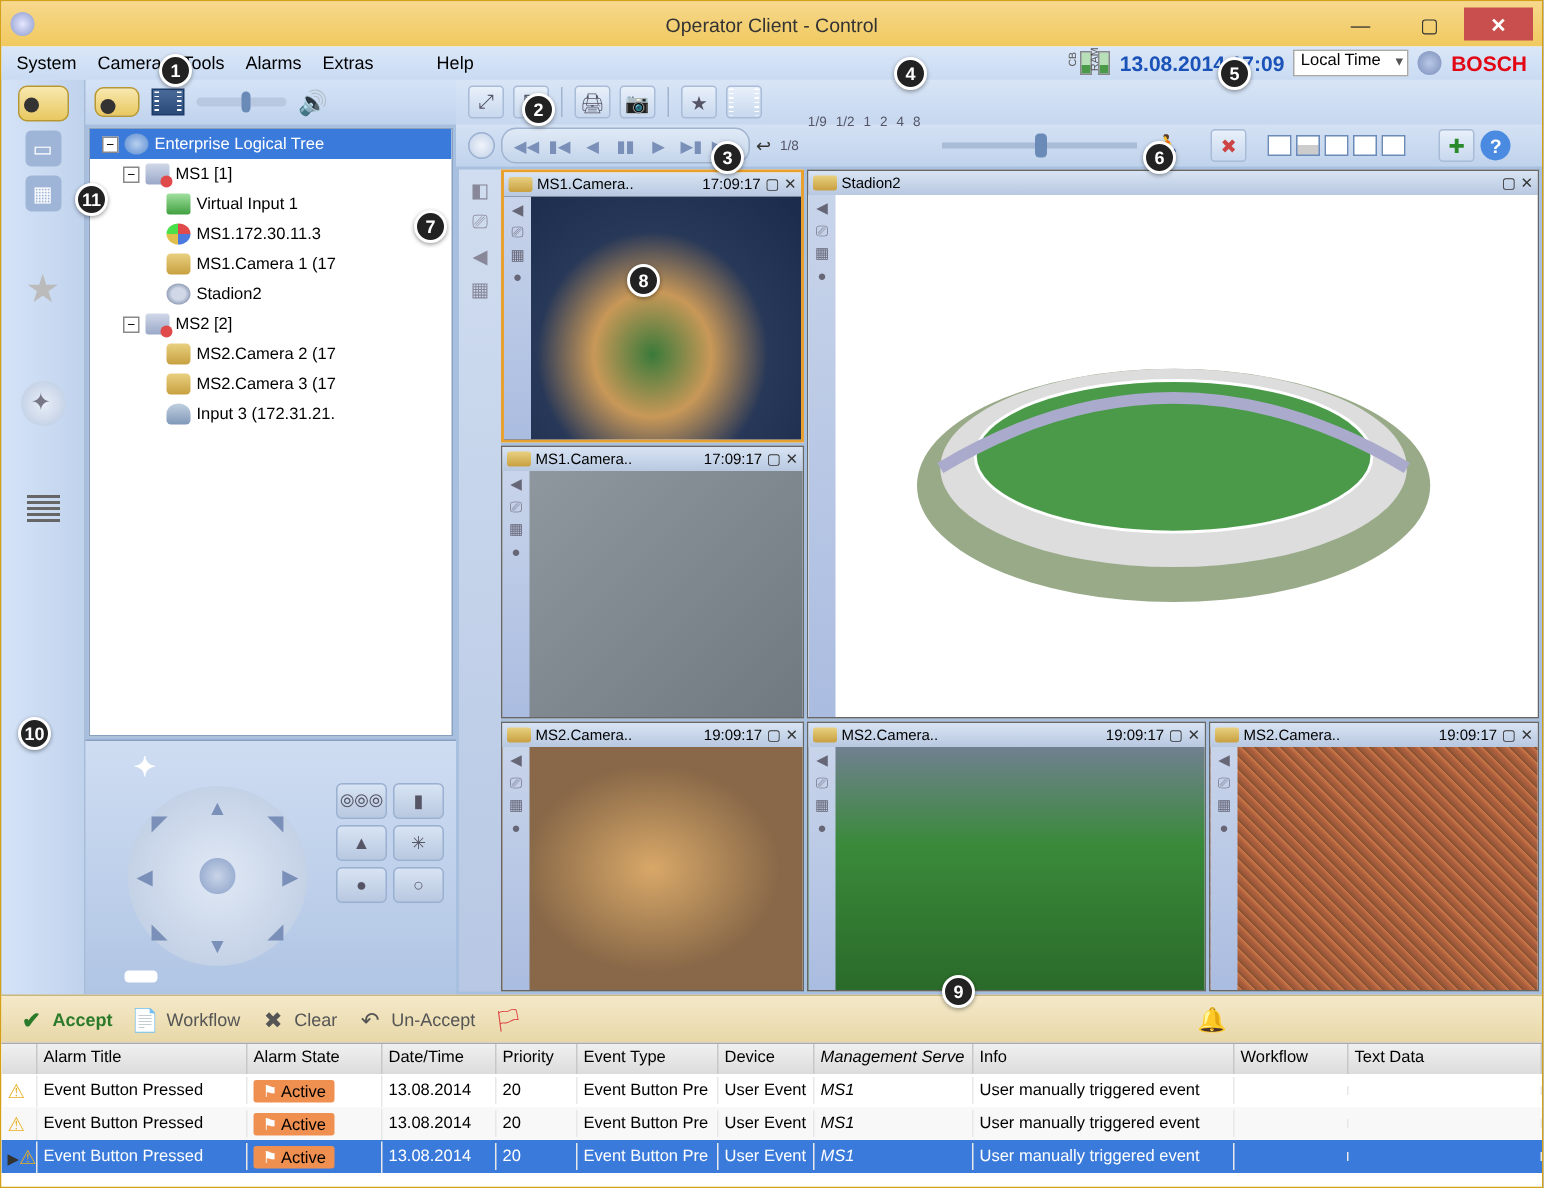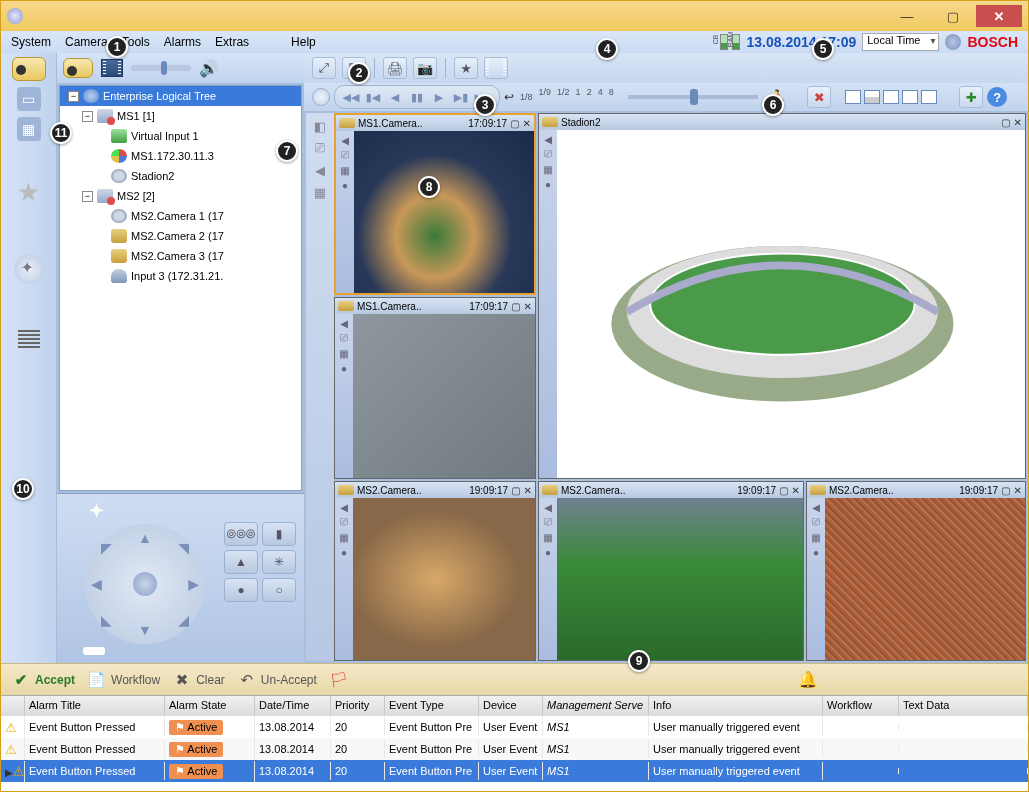--- a/index.html
+++ b/index.html
@@ -148,20 +148,21 @@
 
 .callout{position:absolute;width:22px;height:22px;border-radius:50%;background:#222;color:#fff;font-size:12px;font-weight:bold;display:flex;align-items:center;justify-content:center;z-index:50;border:2px solid #fff;box-shadow:0 1px 3px rgba(0,0,0,0.4);}
 </style>
 </head>
 <body>
 
 <div class="window">
 
   <div class="titlebar">
     <div class="app-icon"></div>
+    <div class="title">Operator Client - Control</div>
     <div class="win-ctrls">
       <div class="win-min">—</div>
       <div class="win-max">▢</div>
       <div class="win-close">✕</div>
     </div>
   </div>
 
   <div class="menubar">
     <div class="menu-left">
       <span class="menu-item">System</span>
@@ -223,34 +224,34 @@
           </div>
           <div class="tree-row">
             <span class="tree-indent" style="width: 28px;"></span>
             <span style="width: 11px; display: inline-block;"></span>
             <span class="tree-icon ti-ip"></span>
             <span>MS1.172.30.11.3</span>
           </div>
           <div class="tree-row">
             <span class="tree-indent" style="width: 28px;"></span>
             <span style="width: 11px; display: inline-block;"></span>
+            <span class="tree-icon ti-cam"></span>
+            <span>MS1.Camera 1 (17</span>
+          </div>
+          <div class="tree-row">
+            <span class="tree-indent" style="width: 28px;"></span>
+            <span style="width: 11px; display: inline-block;"></span>
             <span class="tree-icon ti-dome"></span>
             <span>Stadion2</span>
           </div>
           <div class="tree-row">
             <span class="tree-indent" style="width: 14px;"></span>
             <span class="tree-exp">−</span>
             <span class="tree-icon ti-server"></span>
             <span>MS2 [2]</span>
-          </div>
-          <div class="tree-row">
-            <span class="tree-indent" style="width: 28px;"></span>
-            <span style="width: 11px; display: inline-block;"></span>
-            <span class="tree-icon ti-dome"></span>
-            <span>MS2.Camera 1 (17</span>
           </div>
           <div class="tree-row">
             <span class="tree-indent" style="width: 28px;"></span>
             <span style="width: 11px; display: inline-block;"></span>
             <span class="tree-icon ti-cam"></span>
             <span>MS2.Camera 2 (17</span>
           </div>
           <div class="tree-row">
             <span class="tree-indent" style="width: 28px;"></span>
             <span style="width: 11px; display: inline-block;"></span>
@@ -306,21 +307,21 @@
           <div class="pb-btn">◀◀</div>
           <div class="pb-btn">▮◀</div>
           <div class="pb-btn">◀</div>
           <div class="pb-btn">▮▮</div>
           <div class="pb-btn">▶</div>
           <div class="pb-btn">▶▮</div>
           <div class="pb-btn">▶▶</div>
         </div>
         <span style="font-size:12px;color:#333;">↩</span>
         <div class="speed-lbls" id="speedlbls">
-            <span style="margin: 5px 2px;">1/8</span>
+            <span style="margin: 16px 2px;">1/8</span>
             <span style="margin: 0px 2px;">1/9</span>
             <span style="margin: 0px 2px;">1/2</span>
             <span style="margin: 0px 2px;">1</span>
             <span style="margin: 0px 2px;">2</span>
             <span style="margin: 0px 2px;">4</span>
             <span style="margin: 0px 2px;">8</span>
           </div>
         <div class="speed-slider">
           <div class="thumb" style="left:48%;"></div>
         </div>

